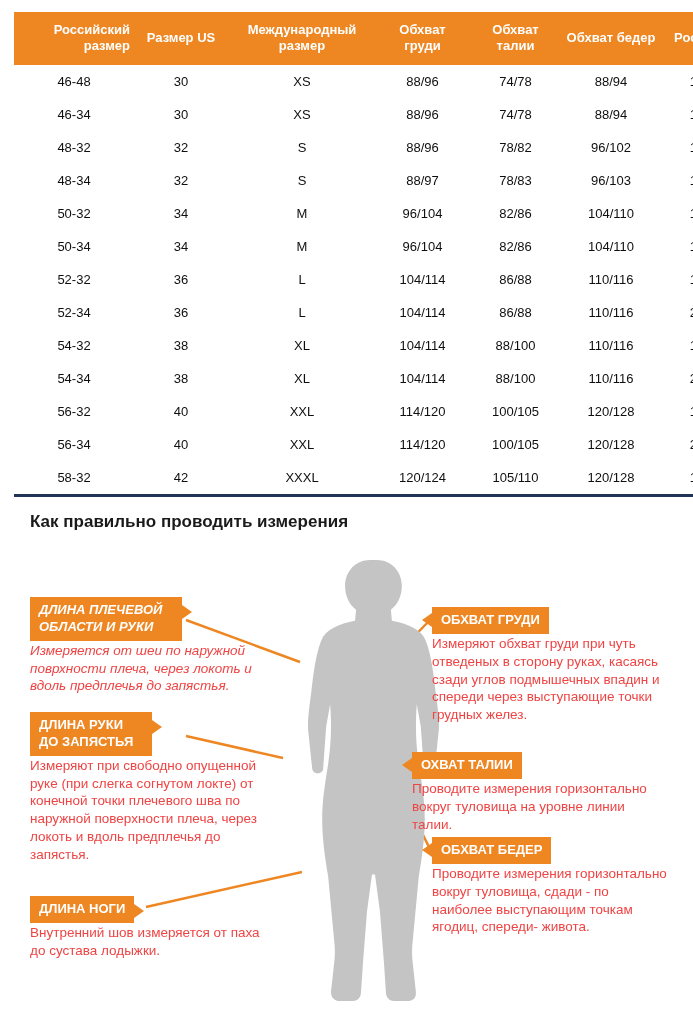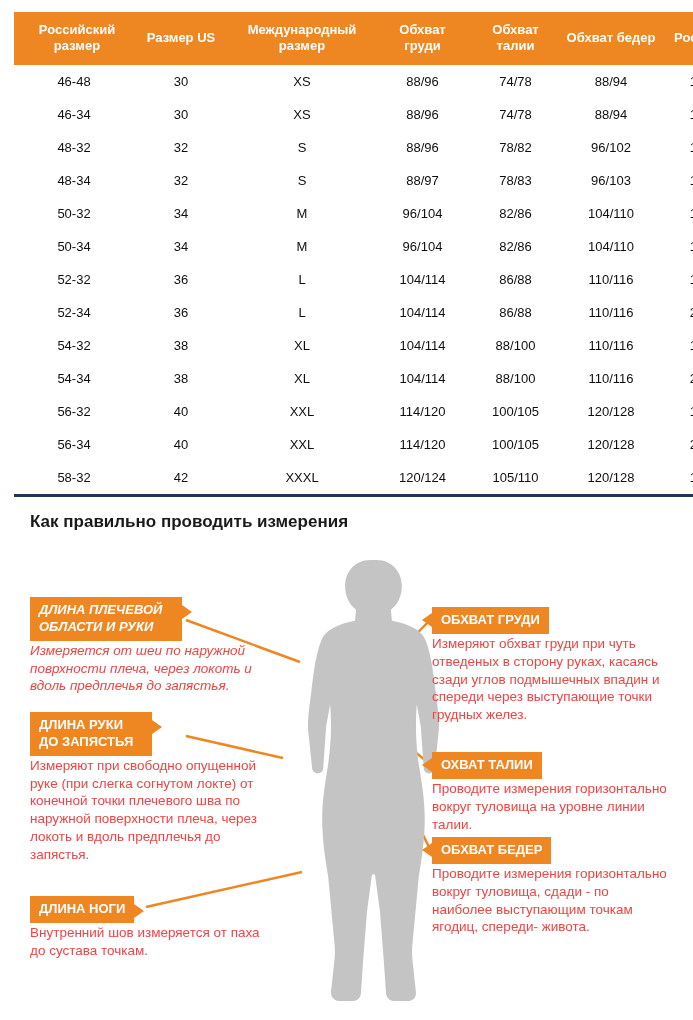--- a/index.html
+++ b/index.html
@@ -4,21 +4,21 @@
 <style>
   html,body{margin:0;padding:0;background:#fff;}
   .page{position:relative;width:693px;height:1020px;background:#fff;overflow:hidden;
         font-family:"Liberation Sans",sans-serif;color:#111;}
 
   
   .size-table{position:absolute;left:14px;top:12px;width:665px;border-collapse:collapse;
               border-bottom:3px solid #223455;table-layout:fixed;}
   .size-table th{background:#EE8622;color:#fff;font-size:13px;font-weight:bold;
                  text-align:center;vertical-align:middle;padding:10px 4px;line-height:1.25;}
-  .size-table th:nth-child(1){width:106px;text-align:center;padding-left:10px;}
+  .size-table th:nth-child(1){width:106px;text-align:right;padding-left:10px;}
   .size-table th:nth-child(2){width:86px;}
   .size-table th:nth-child(3){width:140px;margin-top:16px;}
   .size-table th:nth-child(4){width:85px;}
   .size-table th:nth-child(5){width:85px;}
   .size-table th:nth-child(6){width:90px;}
   .size-table th:nth-child(7){width:73px;}
   .size-table td{font-size:13px;color:#0f0f0f;text-align:center;padding:8px 2px;height:17px;}
 
   
   .measure-heading{position:absolute;left:30px;top:512px;margin:0;font-size:17px;
@@ -43,21 +43,21 @@
   .co-right .label::before{content:"";position:absolute;right:100%;top:6px;
                            border:7px solid transparent;border-left:0;
                            border-right:10px solid #EE8622;}
 
   .co-left-0{left:30px;top:597px;width:245px;font-style:italic;}
   .co-left-0 .label{width:152px;}
   .co-left-1{left:30px;top:712px;width:252px;}
   .co-left-1 .label{width:122px;}
   .co-left-2{left:30px;top:896px;width:235px;}
   .co-right-0{left:432px;top:607px;width:240px;}
-  .co-right-1{left:432px;top:752px;width:240px;}
+  .co-right-1{left:412px;top:752px;width:240px;}
   .co-right-2{left:432px;top:837px;width:240px;}
 </style>
 </head>
 <body>
 
 <div class="page">
 
   <table class="size-table">
     <thead>
       <tr>
@@ -219,19 +219,19 @@
         l4,22 3,42 c0,7 10,7 11,1 l4,-38
         c1,-10 -1,-24 -3,-39 c-2,-16 -4,-37 -10,-52
         c-4,-11 -18,-17 -34,-20 l-1,-11
         c7,-5 11,-14 11,-24 c0,-15 -11,-26 -25,-26 z"></path>
     </svg>
   </div>
 
   <div id="callouts">
       <div class="callout co-left co-left-0"><div class="label">ДЛИНА ПЛЕЧЕВОЙ ОБЛАСТИ И РУКИ</div><div class="desc">Измеряется от шеи по наружной поврхности плеча, через локоть и вдоль предплечья до запястья.</div></div>
       <div class="callout co-left co-left-1"><div class="label">ДЛИНА РУКИ ДО ЗАПЯСТЬЯ</div><div class="desc">Измеряют при свободно опущенной руке (при слегка согнутом локте) от конечной точки плечевого шва по наружной поверхности плеча, через локоть и вдоль предплечья до запястья.</div></div>
-      <div class="callout co-left co-left-2"><div class="label">ДЛИНА НОГИ</div><div class="desc">Внутренний шов измеряется от паха до сустава точкам.</div></div>
+      <div class="callout co-left co-left-2"><div class="label">ДЛИНА НОГИ</div><div class="desc">Внутренний шов измеряется от паха до сустава лодыжки.</div></div>
       <div class="callout co-right co-right-0"><div class="label">ОБХВАТ ГРУДИ</div><div class="desc">Измеряют обхват груди при чуть отведеных в сторону руках, касаясь сзади углов подмышечных впадин и спереди через выступающие точки грудных желез.</div></div>
       <div class="callout co-right co-right-1"><div class="label">ОХВАТ ТАЛИИ</div><div class="desc">Проводите измерения горизонтально вокруг туловища на уровне линии талии.</div></div>
       <div class="callout co-right co-right-2"><div class="label">ОБХВАТ БЕДЕР</div><div class="desc">Проводите измерения горизонтально вокруг туловища, сдади - по наиболее выступающим точкам ягодиц, спереди- живота.</div></div>
     </div>
 
 </div>
 
 </body></html>

